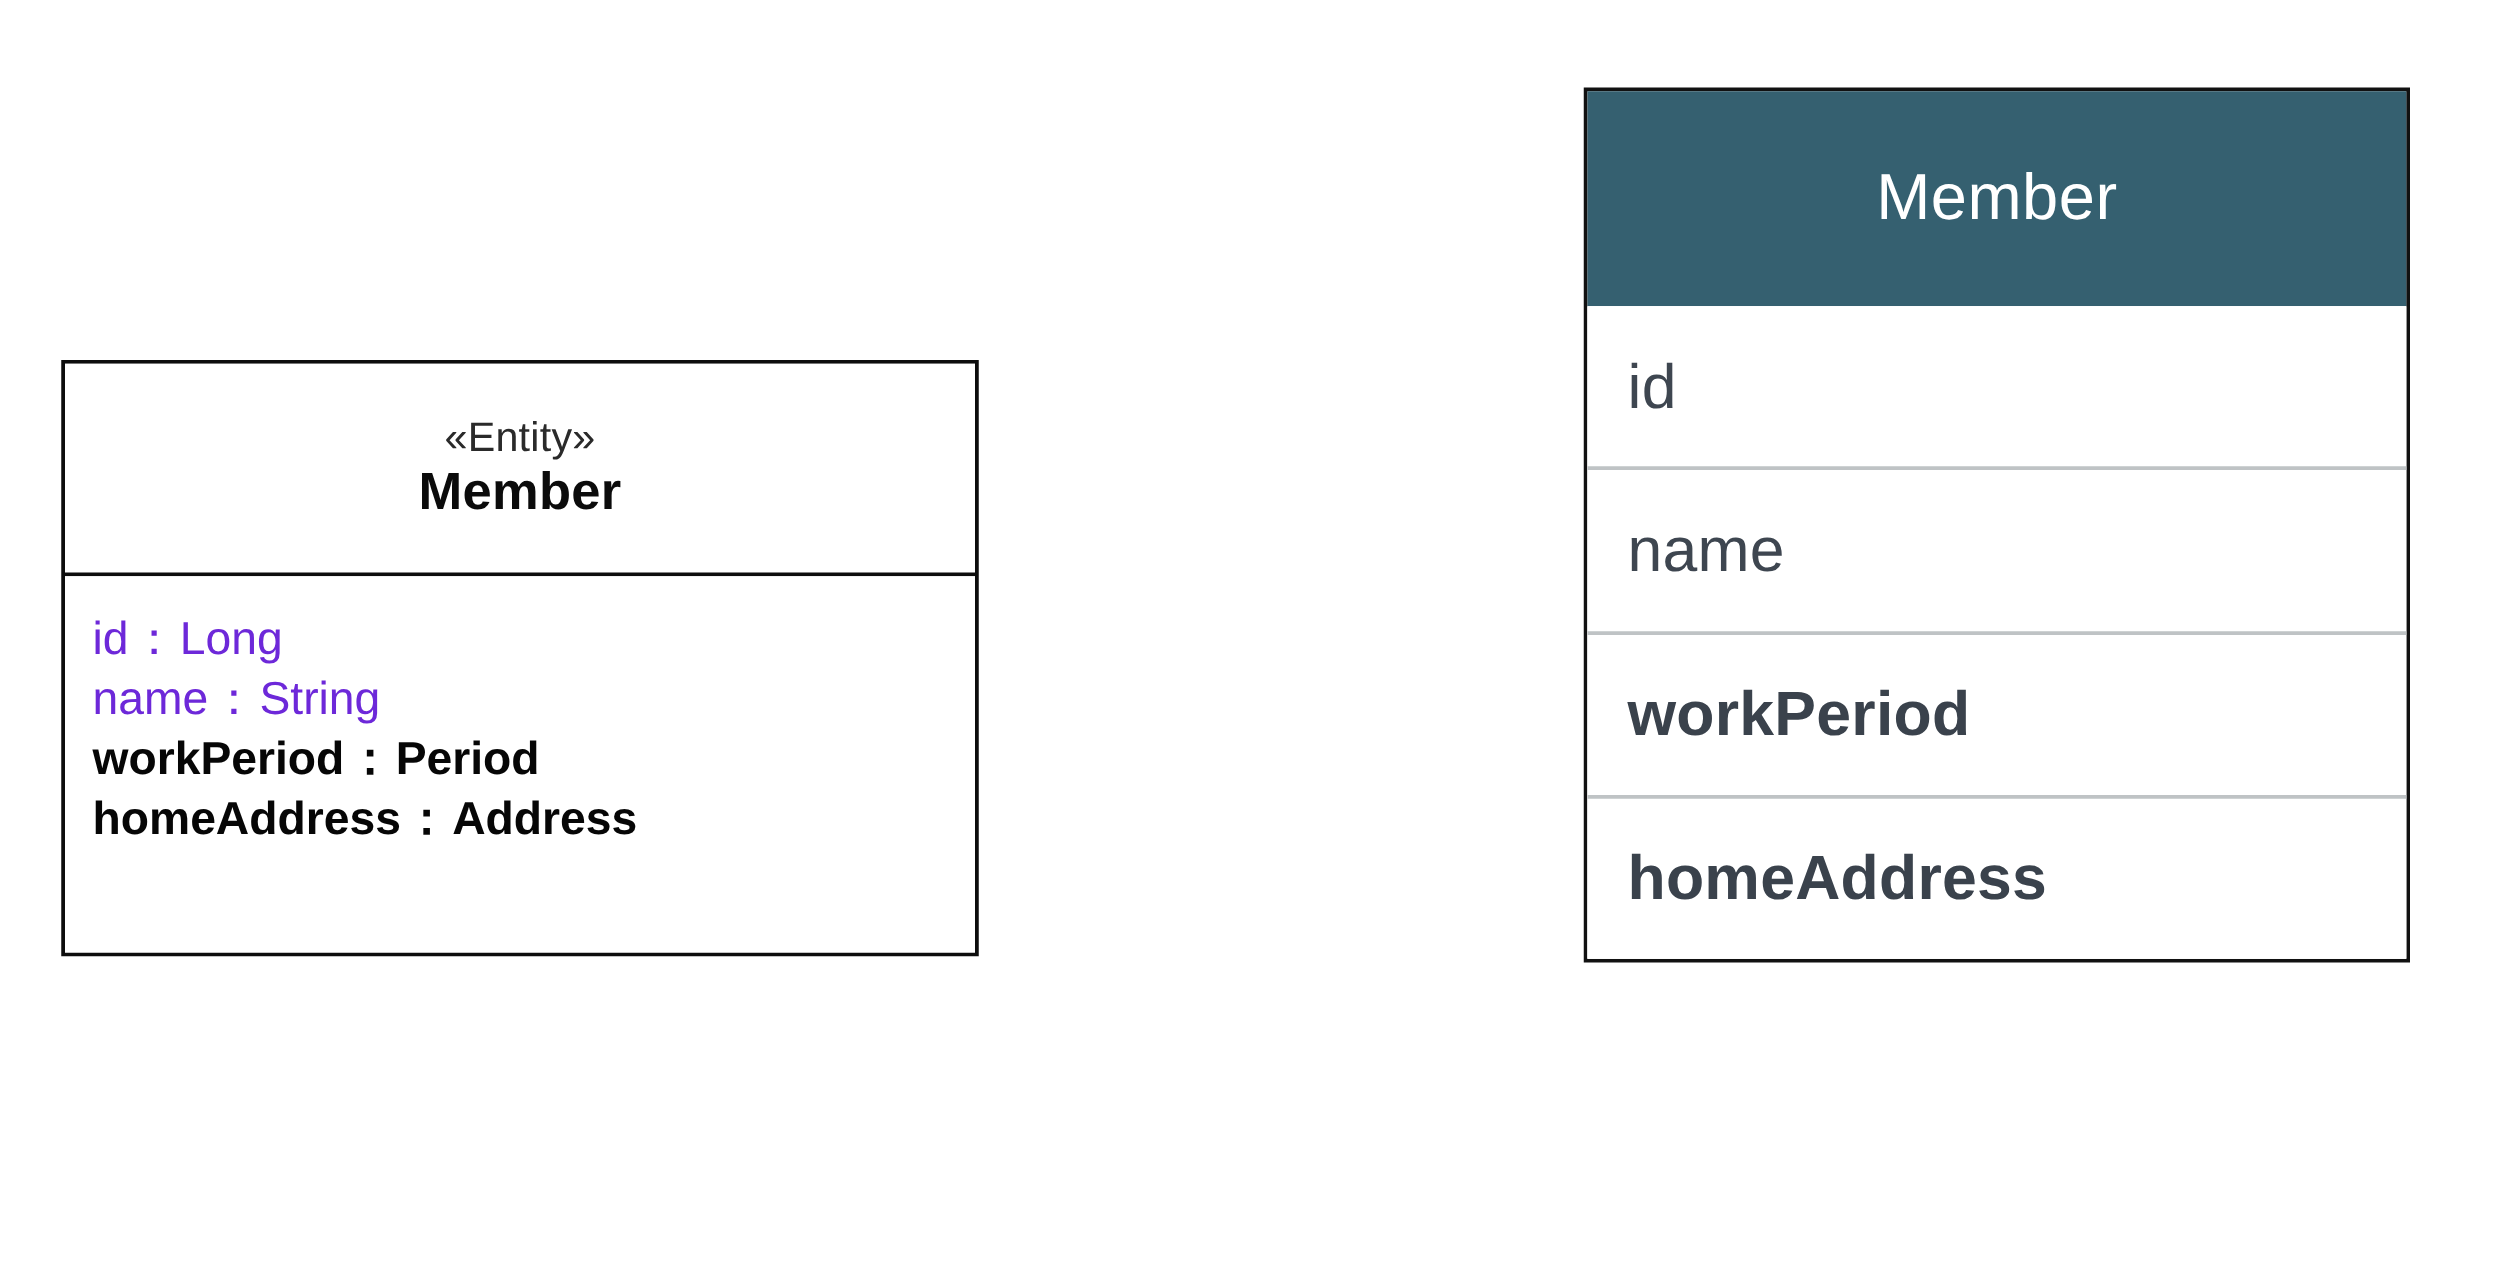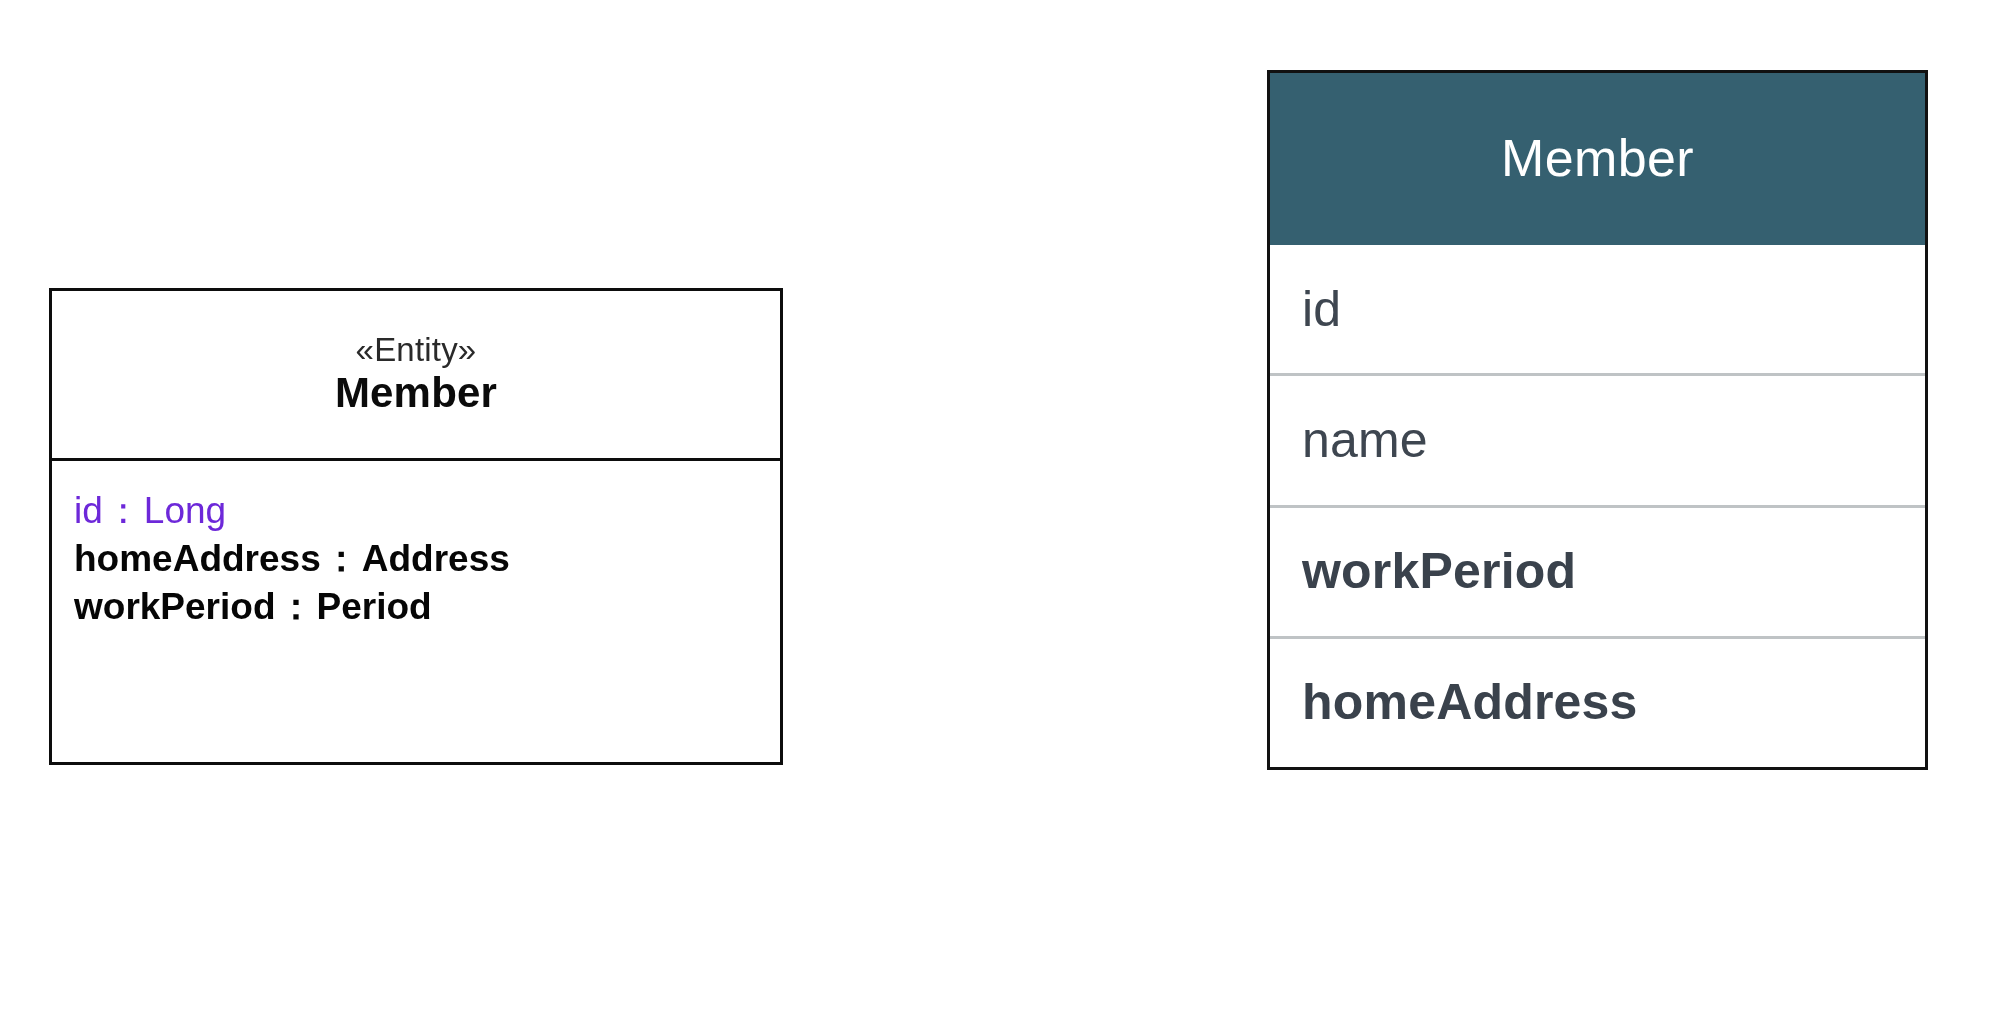--- a/index.html
+++ b/index.html
@@ -156,29 +156,32 @@
       <div class="uml-stereotype">«Entity»</div>
       <div class="uml-classname">Member</div>
     </div>
 
     <div class="uml-attributes">
 
       <div class="uml-attr regular">
         <span>id</span><span class="attr-sep">：</span><span>Long</span>
       </div>
 
+      <div class="uml-attr regular">
+        <span>name</span><span class="attr-sep">：</span><span>String</span>
+      </div>
+
+      <div class="uml-attr bold">
+        <span>workPeriod</span><span class="attr-sep">：</span><span>Period</span>
+      </div>
 
       <div class="uml-attr bold">
         <span>homeAddress</span><span class="attr-sep">：</span><span>Address</span>
       </div>
 
-      <div class="uml-attr bold">
-        <span>workPeriod</span><span class="attr-sep">：</span><span>Period</span>
-      </div>
-
     </div>
   </div>
 
   <div class="db-table">
 
     <div class="db-header">
       <div class="db-header-title">Member</div>
     </div>
 
     <div class="db-body">

